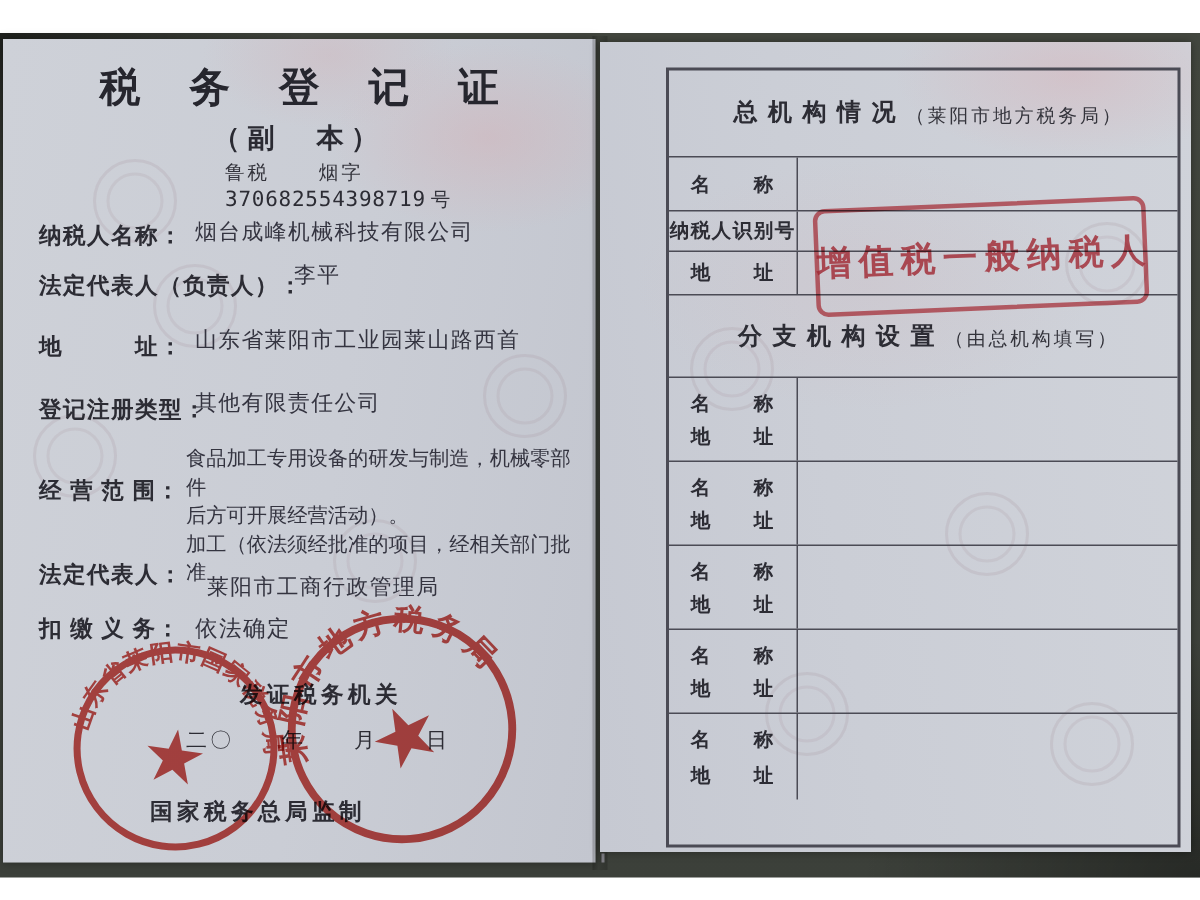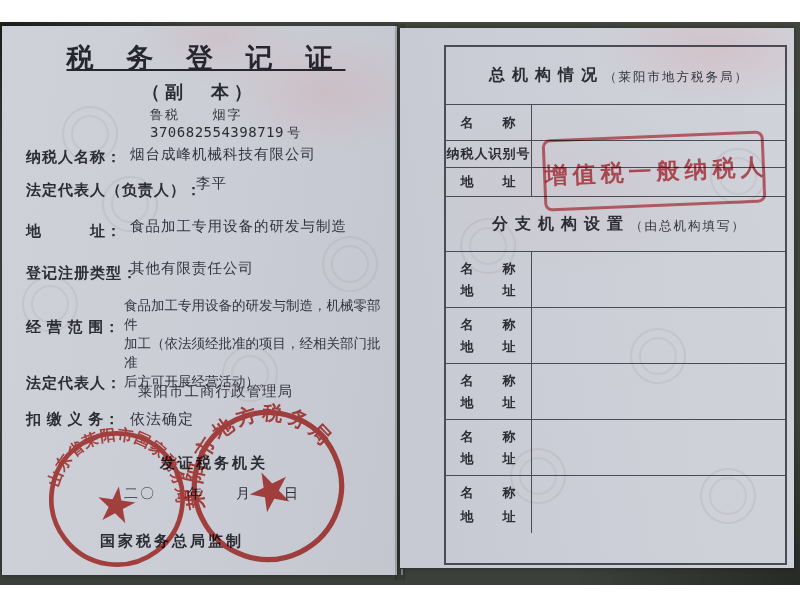--- a/index.html
+++ b/index.html
@@ -35,21 +35,21 @@
   }
   .stitches{
     position:absolute;left:401px;top:8px;height:545px;width:0;
     border-left:2px dashed #8f8e98;opacity:.8;
   }
   
   .wm{position:absolute;border:2px solid rgba(165,145,155,.20);border-radius:50%;width:52px;height:52px;pointer-events:none;}
   .wm::after{content:"";position:absolute;inset:7px;border:2px solid rgba(165,145,155,.17);border-radius:50%;}
   
   .lp-title{position:absolute;left:0;top:14px;width:100%;text-align:center;
-    font-size:27px;font-weight:bold;letter-spacing:13px;text-indent:13px;color:#26262e;text-decoration:underline;}
+    font-size:27px;font-weight:bold;letter-spacing:13px;text-indent:13px;color:#26262e;}
   .lp-subtitle{position:absolute;left:0;top:54px;width:100%;text-align:center;
     font-size:18px;font-weight:bold;letter-spacing:5px;color:#2a2a32;}
   .lp-serial{position:absolute;left:148px;top:80px;width:240px;font-size:13px;color:#33333b;}
   .lp-serial .hand{font-size:13px;letter-spacing:2px;}
   .lp-serial .num{font-family:"DejaVu Sans Mono",monospace;font-size:14px;letter-spacing:.5px;color:#2c2c34;}
   .fld-label{position:absolute;left:24px;font-size:15px;font-weight:bold;letter-spacing:1px;color:#2c2c34;white-space:nowrap;}
   .fld-value{position:absolute;font-size:14.5px;color:#343440;letter-spacing:1px;white-space:nowrap;}
   .scope{position:absolute;left:122px;top:270px;width:266px;font-size:13.5px;line-height:19px;color:#343440;}
   .lp-issuer{position:absolute;left:158px;top:428px;font-size:15px;font-weight:bold;letter-spacing:3px;color:#2c2c34;}
   .lp-date{position:absolute;left:122px;top:459px;width:190px;font-size:14px;letter-spacing:2px;color:#2c2c34;}
@@ -99,30 +99,30 @@
       <span>号</span>
     </div>
 
     <div class="fld-label" style="top:122px;">纳税人名称：</div>
     <div class="fld-value" style="left:128px;top:119px;">烟台成峰机械科技有限公司</div>
 
     <div class="fld-label" style="top:155px;">法定代表人（负责人）：</div>
     <div class="fld-value" style="left:194px;top:148px;">李平</div>
 
     <div class="fld-label" style="top:196px;">地　　　址：</div>
-    <div class="fld-value" style="left:128px;top:191px;">食品加工专用设备的研发与制造</div>
+    <div class="fld-value" style="left:128px;top:191px;">山东省莱阳市工业园莱山路西首</div>
 
     <div class="fld-label" style="top:238px;">登记注册类型：</div>
     <div class="fld-value" style="left:128px;top:233px;">其他有限责任公司</div>
 
     <div class="fld-label" style="top:292px;">经 营 范 围：</div>
     <div class="scope">
       <div>食品加工专用设备的研发与制造，机械零部件</div>
+      <div>后方可开展经营活动）。</div>
       <div>加工（依法须经批准的项目，经相关部门批准</div>
-      <div>后方可开展经营活动）。</div>
     </div>
 
     <div class="fld-label" style="top:348px;">法定代表人：</div>
     <div class="fld-value" style="left:136px;top:356px;">莱阳市工商行政管理局</div>
 
     <div class="fld-label" style="top:384px;">扣 缴 义 务：</div>
     <div class="fld-value" style="left:128px;top:384px;font-size:15px;">依法确定</div>
 
     <div class="lp-issuer">发证税务机关</div>
     <div class="lp-date">二〇　　年　　月　　日</div>

